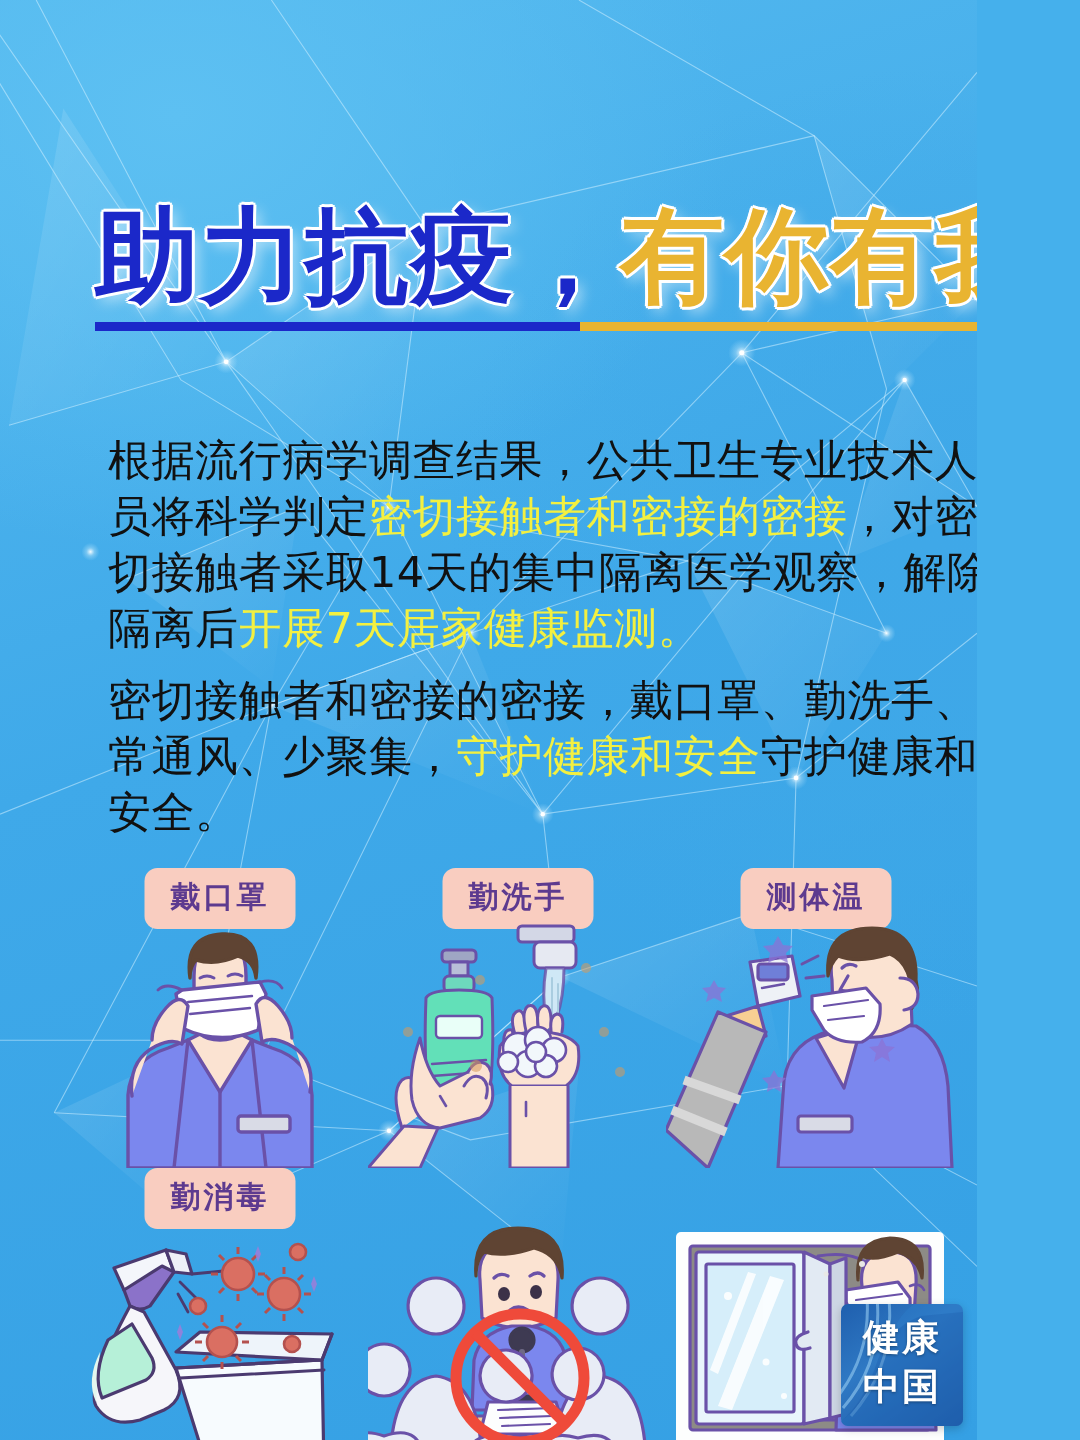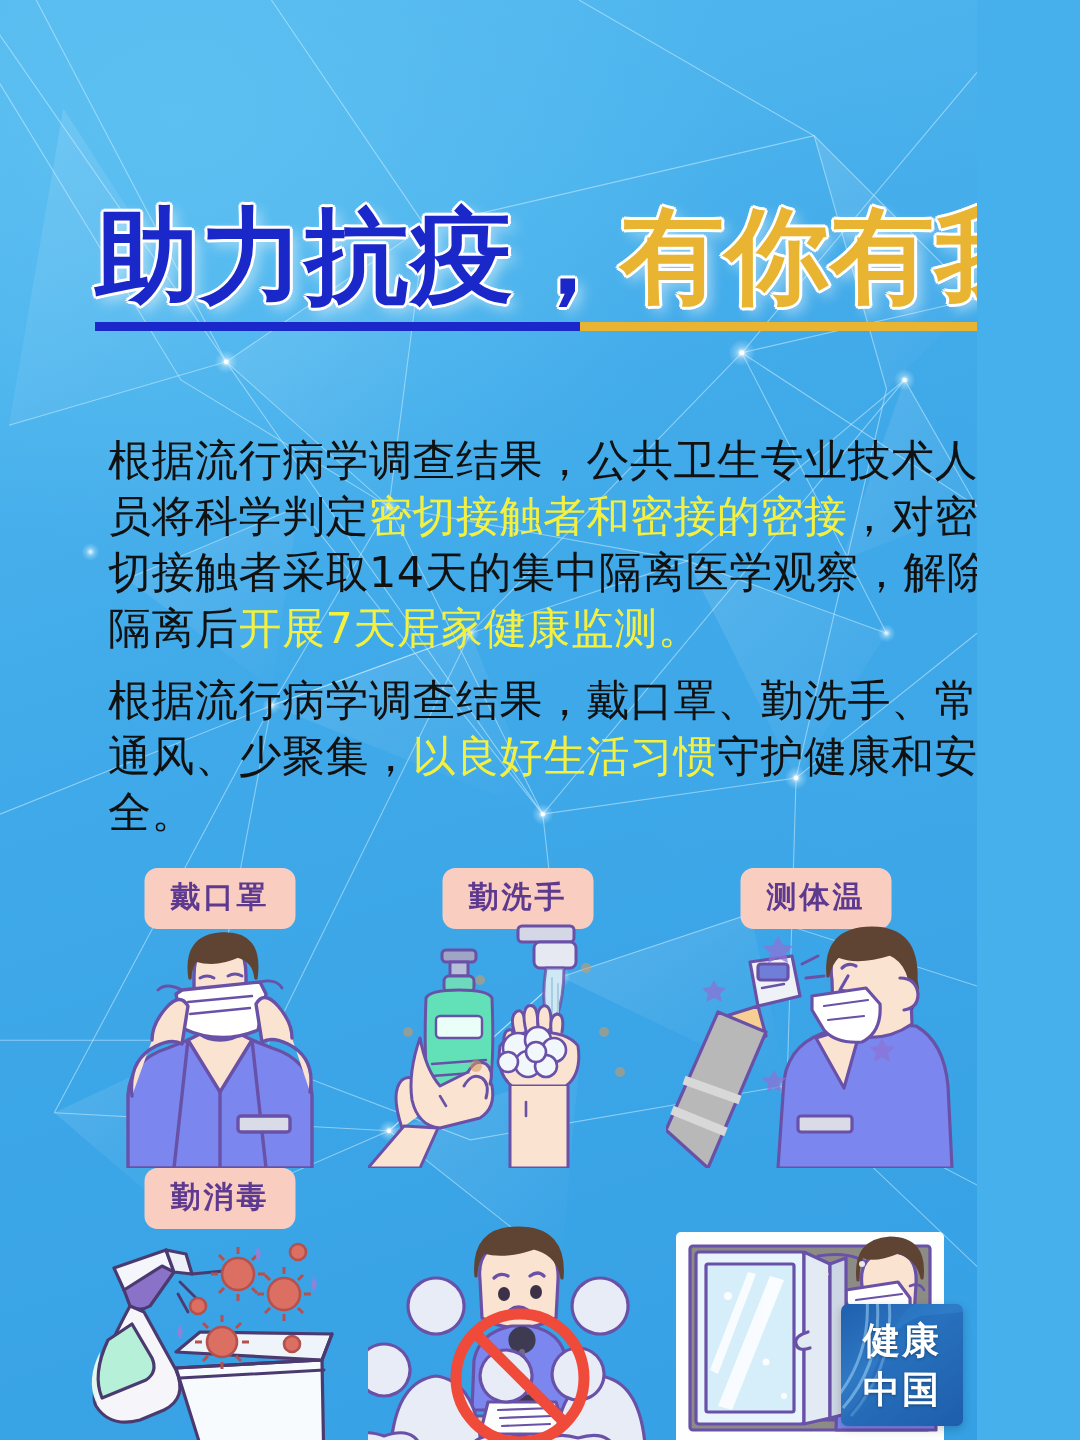--- a/index.html
+++ b/index.html
@@ -82,21 +82,21 @@
     border-radius:7px; overflow:hidden;
     background:linear-gradient(145deg,#1f5fae 0%,#2f79c4 40%,#1a4f9c 100%);
     box-shadow:0 3px 10px rgba(0,0,0,.2);
   }
   .logo .swoosh { position:absolute; inset:0; }
   .logo-text {
     position:absolute; inset:0; display:flex; flex-direction:column;
     align-items:center; justify-content:center; gap:8px;
     color:#ffffff; font-size:37px; font-weight:bold; line-height:41px;
     letter-spacing:2px; text-shadow:0 1px 3px rgba(0,0,0,.35);
-    font-family:Liberation Serif, serif;
+    font-family:Liberation Mono, monospace;
   }
 </style>
 </head>
 <body>
 
 <div id="poster">
 
   <svg id="netlayer" viewBox="0 0 1080 1440" preserveAspectRatio="none">
     <defs>
       <radialGradient id="glow">
@@ -168,21 +168,21 @@
 
   <div class="title-wrap">
     <div class="title-line">
       <span class="t-blue">助力抗疫，</span><span class="t-gold">有你有我</span>
     </div>
   </div>
   <div class="underline ul-blue"></div>
   <div class="underline ul-gold"></div>
 
   <p class="body-text" id="para1"><span>根据流行病学调查结果，公共卫生专业技术人员将科学判定</span><span class="hl">密切接触者和密接的密接</span><span>，对密切接触者采取14天的集中隔离医学观察，解除隔离后</span><span class="hl">开展7天居家健康监测。</span></p>
-  <p class="body-text" id="para2"><span>根据流行病学调查结果，戴口罩、勤洗手、常通风、少聚集，</span><span class="hl">以良好生活习惯</span><span>守护健康和安全。</span></p>
+  <p class="body-text" id="para2"><span>密切接触者和密接的密接，戴口罩、勤洗手、常通风、少聚集，</span><span class="hl">守护健康和安全</span><span>守护健康和安全。</span></p>
 
   <div class="grid">
 
     <div class="row">
 
       <div class="cell c0">
         <div class="badge">戴口罩</div>
         <svg class="art" viewBox="0 0 300 248">
           <g stroke="#6a51a8" stroke-width="3.4" stroke-linecap="round" stroke-linejoin="round">
             <path d="M58 248 L58 175 Q60 140 98 128 L118 120 L182 120 L202 128 Q240 140 242 175 L242 248 Z" fill="#7b87ee"></path>

